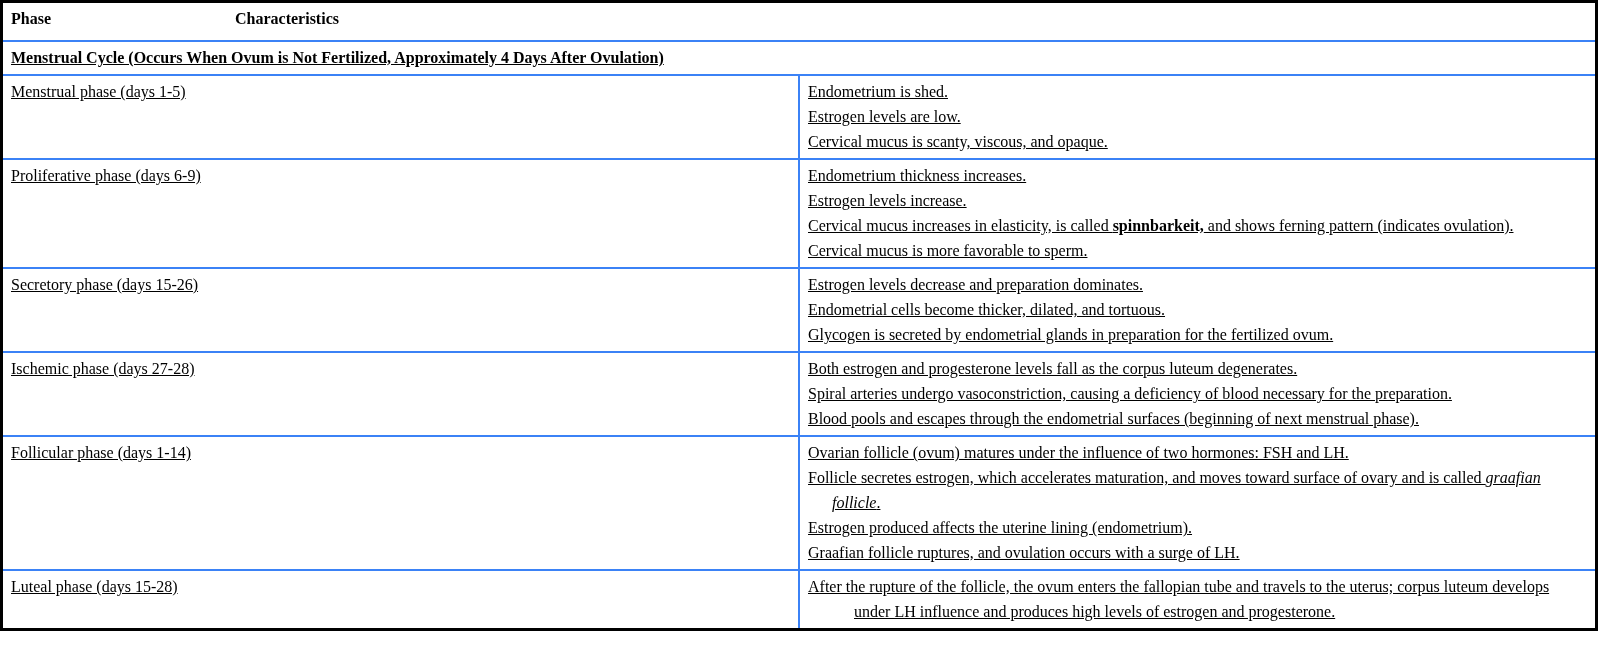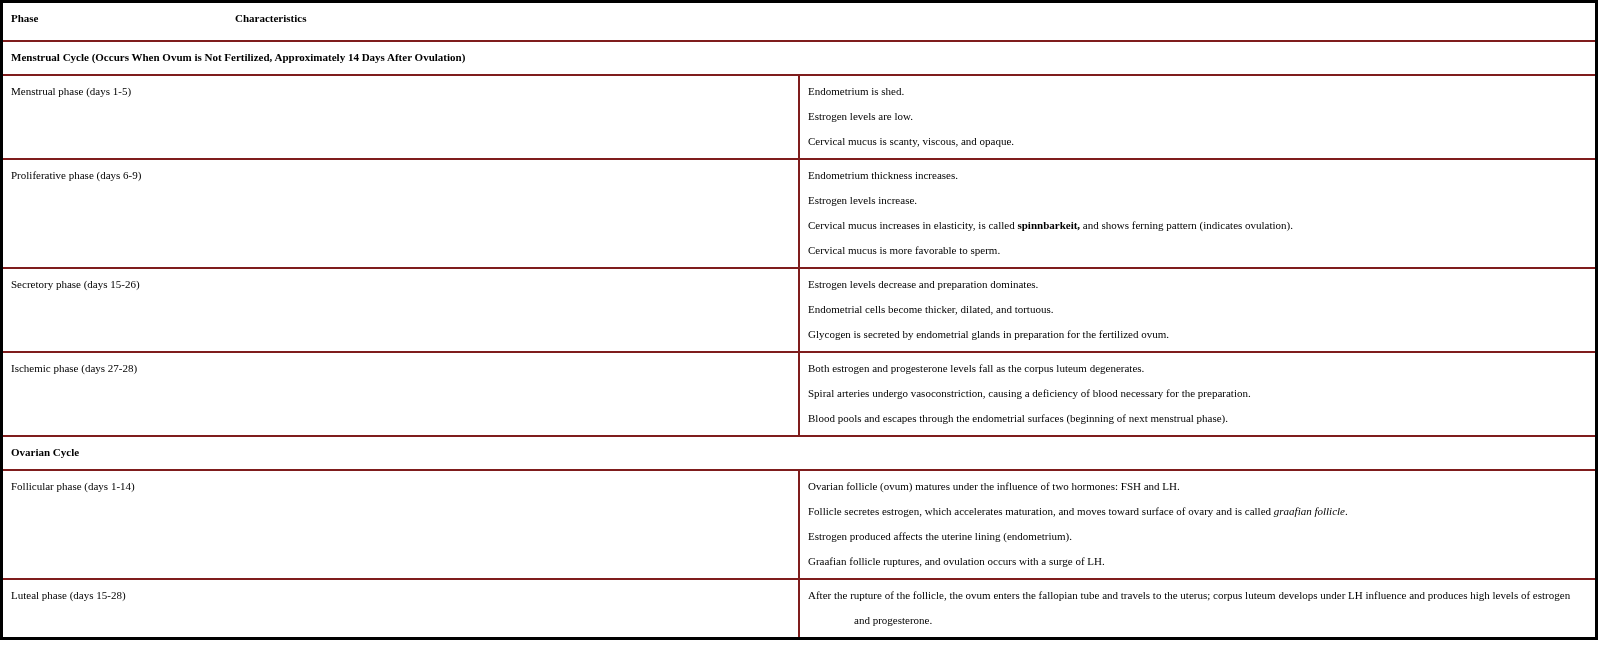--- a/index.html
+++ b/index.html
@@ -15,25 +15,26 @@
     color: #000000;
   }
   .doc-table {
     width: 1598px;
     border-collapse: collapse;
     table-layout: fixed;
     border: 3px solid #000;
     background: #fff;
   }
   .doc-table td {
-    border: 2px solid #7f1d1d;
+    border: 2px solid #3b82f6;
     vertical-align: top;
-    font-size: 11px;
+    font-size: 16px;
     line-height: 25px;
     padding: 3px 8px 4px 8px;
+    text-decoration: underline;
   }
   
   .header-cell {
     font-weight: bold;
     height: 30px;
     padding-top: 6px;
   }
   .header-cell .col-label { display: inline-block; }
   .header-cell .col-label.first { width: 224px; }
   
@@ -64,21 +65,21 @@
 <body>
 
 <table class="doc-table">
   <tbody>
     <tr>
       <td class="header-cell" colspan="2">
         <span class="col-label first">Phase</span><span class="col-label">Characteristics</span>
       </td>
     </tr>
   <tr>
-        <td class="section-cell" colspan="2">Menstrual Cycle (Occurs When Ovum is Not Fertilized, Approximately 14 Days After Ovulation)</td>
+        <td class="section-cell" colspan="2">Menstrual Cycle (Occurs When Ovum is Not Fertilized, Approximately 4 Days After Ovulation)</td>
       </tr>
       <tr>
         <td class="phase-cell">
           <div class="phase-text">Menstrual phase (days 1-5)</div>
         </td>
         <td>
           <div class="char-line lvl0"><span>Endometrium is shed.</span></div>
           <div class="char-line lvl1"><span>Estrogen levels are low.</span></div>
           <div class="char-line lvl1"><span>Cervical mucus is scanty, viscous, and opaque.</span></div>
         </td>
@@ -108,23 +109,20 @@
         <td class="phase-cell">
           <div class="phase-text">Ischemic phase (days 27-28)</div>
         </td>
         <td>
           <div class="char-line lvl0"><span>Both estrogen and progesterone levels fall as the corpus luteum degenerates.</span></div>
           <div class="char-line lvl1"><span>Spiral arteries undergo vasoconstriction, causing a deficiency of blood necessary for the preparation.</span></div>
           <div class="char-line lvl1"><span>Blood pools and escapes through the endometrial surfaces (beginning of next menstrual phase).</span></div>
         </td>
       </tr>
       <tr>
-        <td class="section-cell" colspan="2">Ovarian Cycle</td>
-      </tr>
-      <tr>
         <td class="phase-cell">
           <div class="phase-text">Follicular phase (days 1-14)</div>
         </td>
         <td>
           <div class="char-line lvl0"><span>Ovarian follicle (ovum) matures under the influence of two hormones: FSH and LH.</span></div>
           <div class="char-line lvl1"><span>Follicle secretes estrogen, which accelerates maturation, and moves toward surface of ovary and is called </span><span class="seg-i">graafian follicle</span><span>.</span></div>
           <div class="char-line lvl1"><span>Estrogen produced affects the uterine lining (endometrium).</span></div>
           <div class="char-line lvl1"><span>Graafian follicle ruptures, and ovulation occurs with a surge of LH.</span></div>
         </td>
       </tr>

